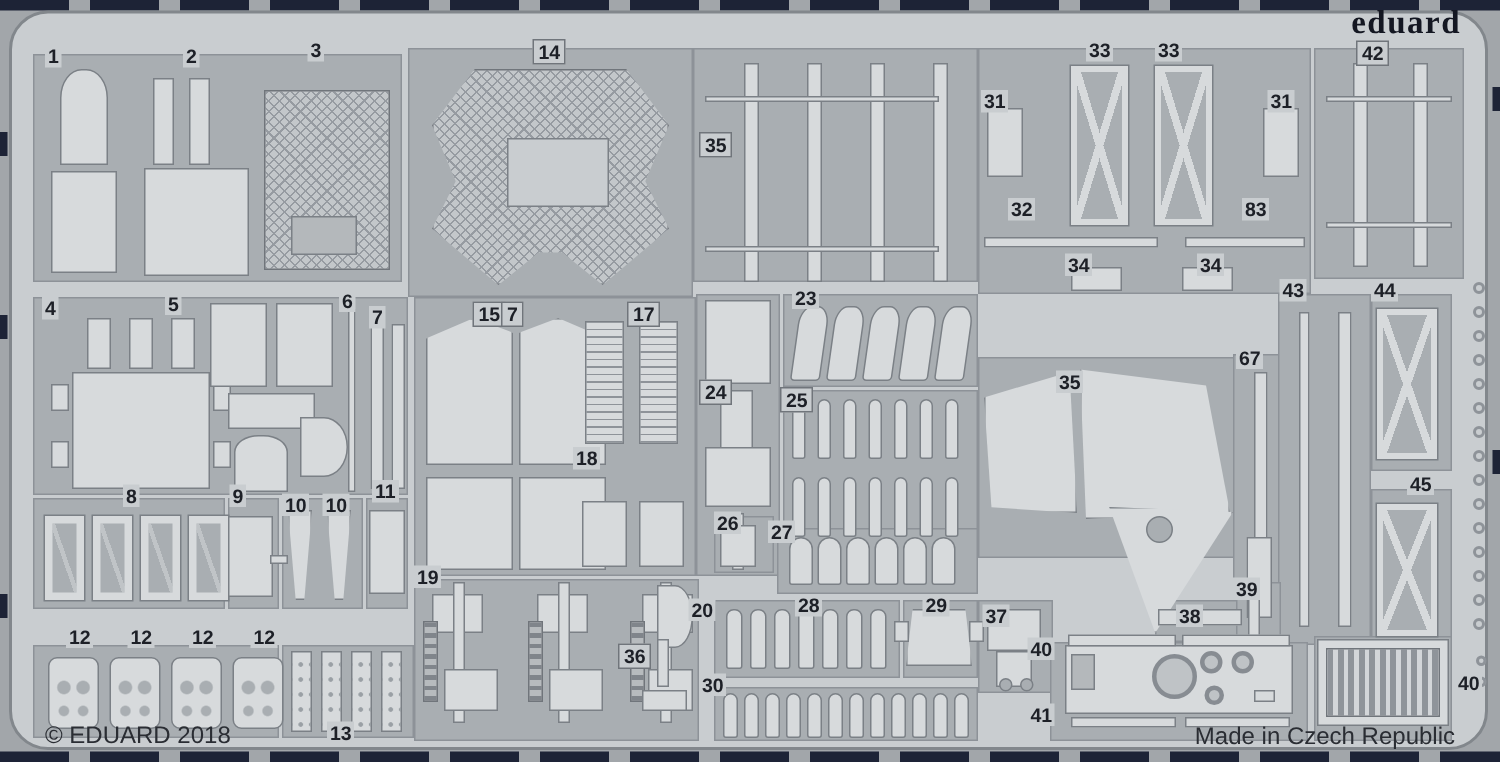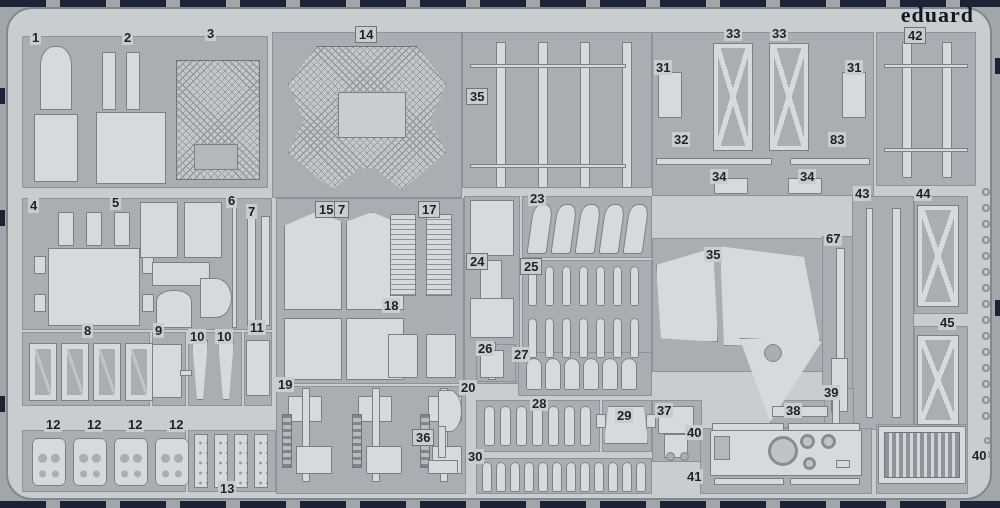--- a/index.html
+++ b/index.html
@@ -325,35 +325,37 @@
       <div class="plabel boxed" style="left: 520px; top: 258px;">25</div>
       <div class="plabel" style="left: 382px; top: 298px;">18</div>
       <div class="plabel" style="left: 704px; top: 247px;">35</div>
       <div class="plabel" style="left: 824px; top: 231px;">67</div>
       <div class="plabel" style="left: 82px; top: 323px;">8</div>
       <div class="plabel" style="left: 153px; top: 323px;">9</div>
       <div class="plabel" style="left: 188px; top: 329px;">10</div>
       <div class="plabel" style="left: 215px; top: 329px;">10</div>
       <div class="plabel" style="left: 248px; top: 320px;">11</div>
       <div class="plabel" style="left: 276px; top: 377px;">19</div>
-      <div class="plabel" style="left: 459px; top: 380px;">20</div>
+      <div class="plabel" style="left: 459px; top: 399px;">20</div>
       <div class="plabel" style="left: 476px; top: 341px;">26</div>
       <div class="plabel" style="left: 512px; top: 347px;">27</div>
       <div class="plabel boxed" style="left: 412px; top: 429px;">36</div>
       <div class="plabel" style="left: 530px; top: 396px;">28</div>
-      <div class="plabel" style="left: 615px; top: 396px; margin-top: 12px;">29</div>
+      <div class="plabel" style="left: 615px; top: 396px;">29</div>
       <div class="plabel" style="left: 655px; top: 403px;">37</div>
       <div class="plabel" style="left: 784px; top: 403px;">38</div>
       <div class="plabel" style="left: 822px; top: 385px;">39</div>
       <div class="plabel" style="left: 938px; top: 315px;">45</div>
       <div class="plabel" style="left: 44px; top: 417px;">12</div>
       <div class="plabel" style="left: 85px; top: 417px;">12</div>
       <div class="plabel" style="left: 126px; top: 417px;">12</div>
       <div class="plabel" style="left: 167px; top: 417px;">12</div>
       <div class="plabel" style="left: 218px; top: 481px;">13</div>
       <div class="plabel" style="left: 466px; top: 449px;">30</div>
       <div class="plabel" style="left: 685px; top: 425px;">40</div>
       <div class="plabel" style="left: 685px; top: 469px;">41</div>
       <div class="plabel" style="left: 970px; top: 448px;">40</div>
     </div>
 
   <div class="brand">eduard</div>
+  <div class="copy">© EDUARD 2018</div>
+  <div class="madein">Made in Czech Republic</div>
 </div>
 
 </body></html>

